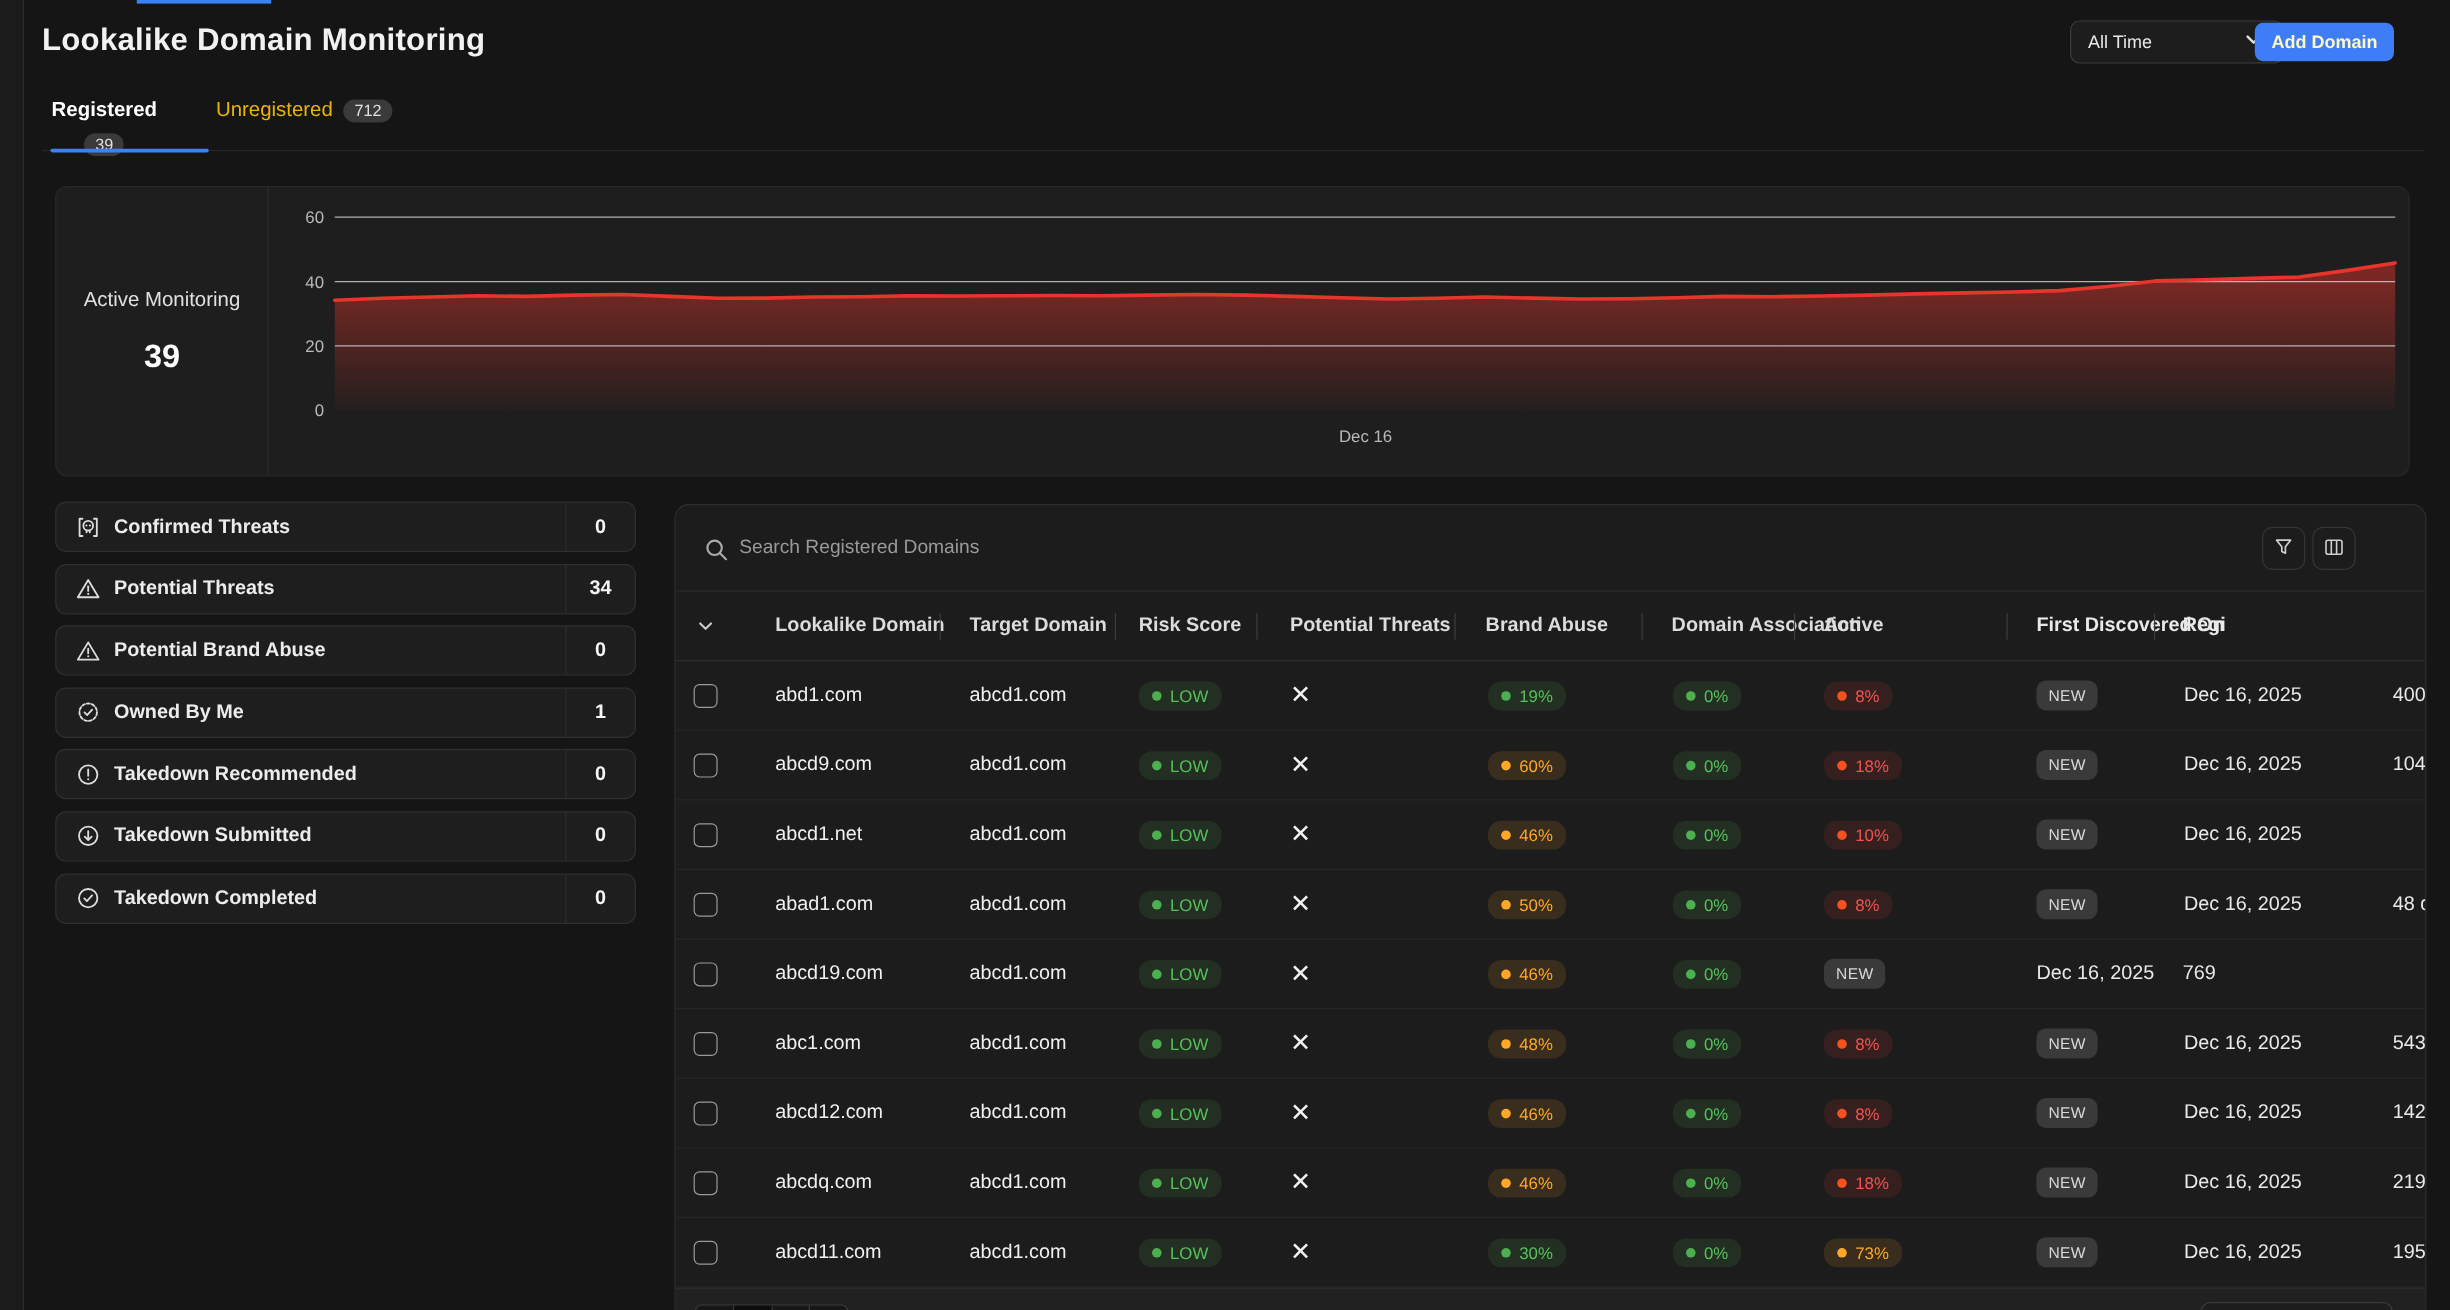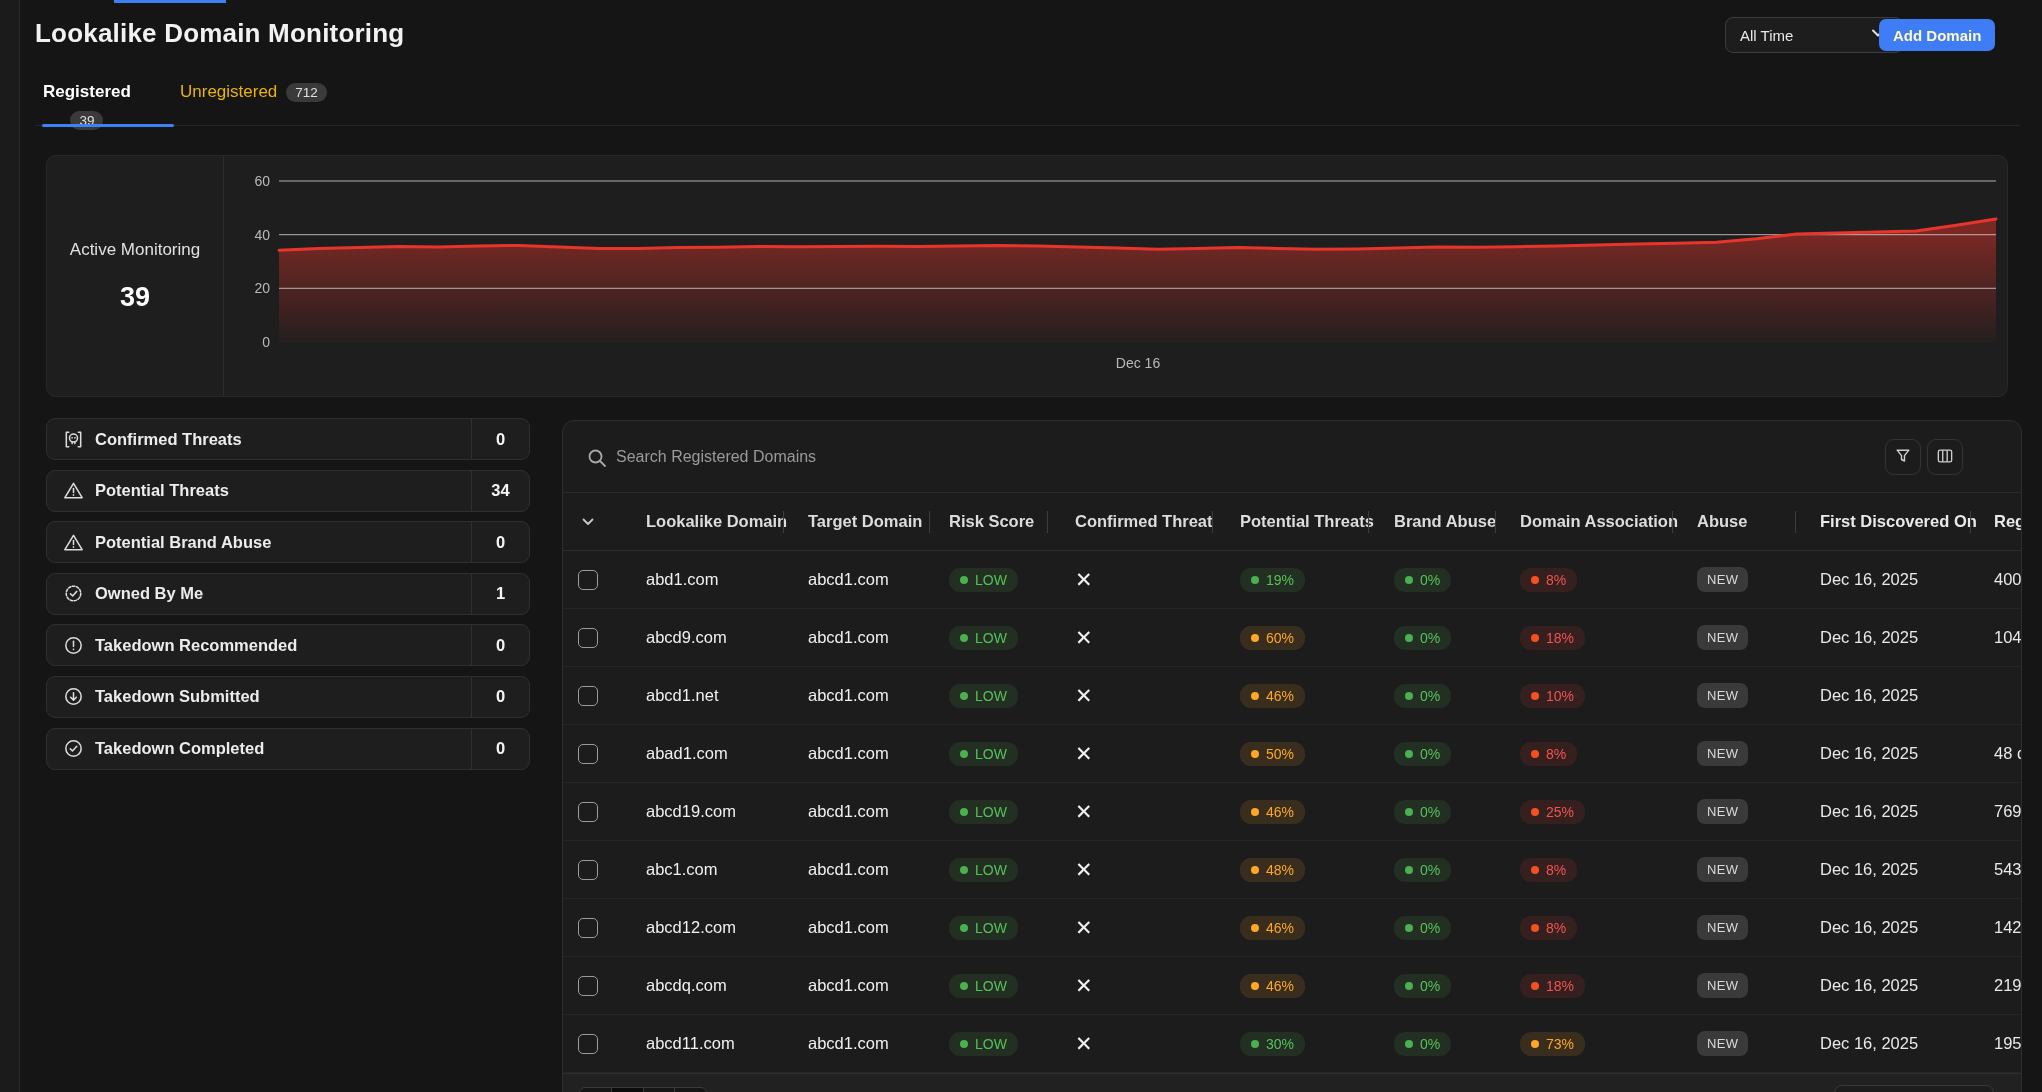--- a/index.html
+++ b/index.html
@@ -255,25 +255,24 @@
 
     <div class="thead">
       <div class="hcell cb">
         <svg width="20" height="20" viewBox="0 0 20 20">
             <path d="M5.5 7.5 L10 12 L14.5 7.5" fill="none" stroke="#c9c9c9" stroke-width="1.8" stroke-linecap="round" stroke-linejoin="round"></path>
           </svg>
       </div>
       <div class="hcell c-look">Lookalike Domain</div>
       <div class="hcell hdiv c-target">Target Domain</div>
       <div class="hcell hdiv c-risk">Risk Score</div>
-      <div class="hcell hdiv c-conf">Confirmed Threat</div>
       <div class="hcell hdiv c-pot">Potential Threats</div>
       <div class="hcell hdiv c-brand">Brand Abuse</div>
       <div class="hcell hdiv c-assoc">Domain Association</div>
-      <div class="hcell hdiv c-status">Abuse</div>
+      <div class="hcell hdiv c-status">Active</div>
       <div class="hcell hdiv c-date">First Discovered On</div>
       <div class="hcell hdiv c-reg">Regi</div>
     </div>
 
     <div id="table-body">
         <div class="trow">
     <div class="cell cb">
             <span class="checkbox"></span>
           </div>
     <div class="cell c-look">abd1.com</div>
@@ -446,26 +445,20 @@
     <div class="cell c-pot">
             <span class="pill amber">
               <span class="dot"></span>
               <span class="pill-text">46%</span>
             </span>
           </div>
     <div class="cell c-brand">
             <span class="pill green">
               <span class="dot"></span>
               <span class="pill-text">0%</span>
-            </span>
-          </div>
-    <div class="cell c-assoc">
-            <span class="pill red">
-              <span class="dot"></span>
-              <span class="pill-text">25%</span>
             </span>
           </div>
     <div class="cell c-status">
             <span class="status-badge">NEW</span>
           </div>
     <div class="cell c-date">Dec 16, 2025</div>
     <div class="cell c-reg">769</div>
   </div>
         <div class="trow">
     <div class="cell cb">

